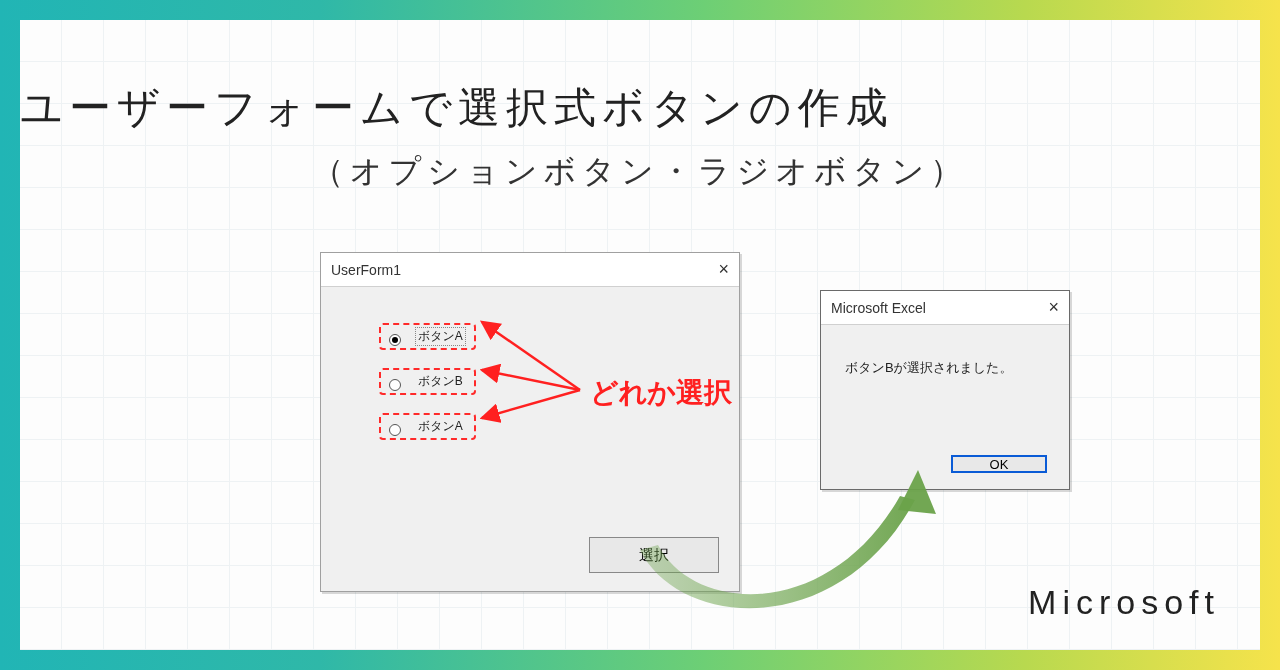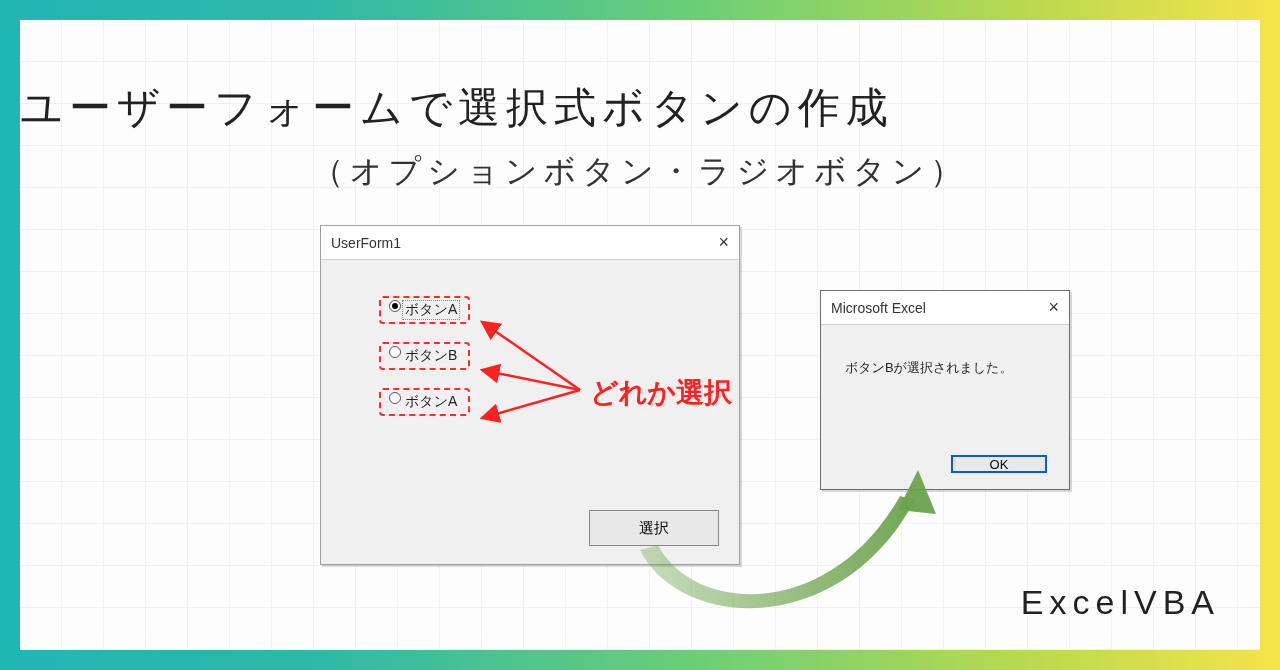--- a/index.html
+++ b/index.html
@@ -31,36 +31,36 @@
 .title .hl::after {
   content:""; position:absolute; left:-4px; right:-4px; bottom:-4px; height:12px;
   background: #b9e864; border-radius: 6px; z-index:-1; transform: rotate(-1deg);
 }
 .subtitle {
   position: absolute; top: 130px; left: 0; right: 0;
   text-align: center; font-size: 32px; letter-spacing: 6px; color: #333;
 }
 
 .win1 {
-  position: absolute; left: 300px; top: 205px; width: 420px; height: 340px;
+  position: absolute; left: 300px; top: 232px; width: 420px; height: 340px;
   background: #f0f0f0; border: 1px solid #a0a0a0;
   box-shadow: 2px 2px 0 rgba(0,0,0,0.15);
 }
 .winhd {
   height: 34px; background: #ffffff; border-bottom: 1px solid #d0d0d0;
   display:flex; align-items:center; justify-content:space-between;
   padding: 0 10px; font-size: 14px; color:#333;
 }
 .winhd .x { font-size: 18px; color:#333; }
 .opt-group { position:absolute; left: 58px; top: 70px; }
 .opt {
-  display:flex; align-items:flex-start; gap:1px;
+  display:flex; align-items:flex-end; gap:14px;
   border: 2px dashed #ff2a2a; border-radius: 4px;
   padding: 2px 8px; margin-bottom: 18px;
-  background: transparent; font-size: 14px; color:#222;
+  background: transparent; font-size: 12px; color:#222;
 }
 .opt .radio {
   width:12px; height:12px; border:1px solid #555; border-radius:50%;
   display:inline-flex; align-items:center; justify-content:center; background:#fff;
 }
 .opt .radio.sel::after {
   content:""; width:6px; height:6px; background:#000; border-radius:50%;
 }
 .opt .lbl { border:1px dotted transparent; padding:0 2px; }
 .opt:first-child .lbl { border:1px dotted #888; }
@@ -171,14 +171,14 @@
 
       <path d="M 120 90
                C 160 170, 320 180, 395 40
                L 380 36
                C 310 160, 175 155, 138 85 Z" fill="url(#g)"></path>
 
       <path d="M 378 50 L 398 10 L 416 54 Z" fill="#6aa24a" opacity="0.95"></path>
     </svg>
   </div>
 
-  <div class="brand">ExcelVBA</div>
+  <div class="brand">Microsoft</div>
 </div>
 
 </body></html>

